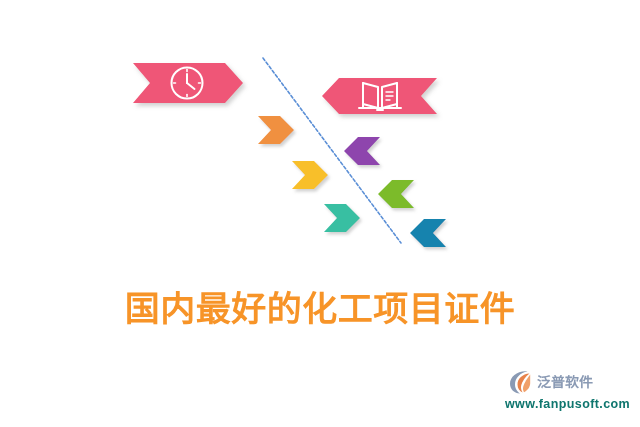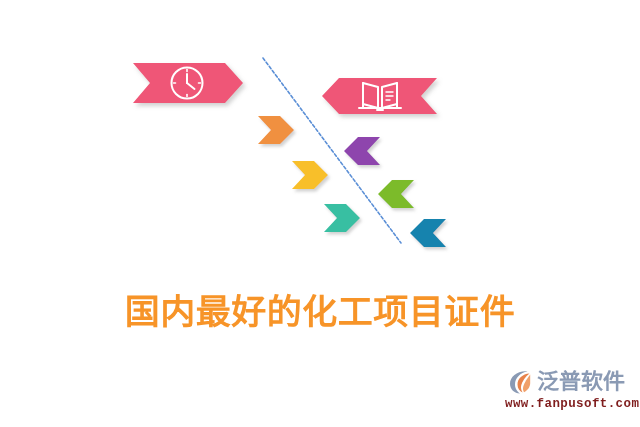--- a/index.html
+++ b/index.html
@@ -40,20 +40,21 @@
     text-align: center;
     line-height: 1.22;
     font-size: 35px;
     font-weight: bold;
     color: #f79428;
     letter-spacing: 0.5px;
     white-space: pre-line;
   }
   #headline .line {
     display: block;
+    font-family: Liberation Mono, monospace;
   }
 
   
   #logo {
     position: absolute;
     left: 505px;
     top: 366px;
     width: 130px;
     height: 52px;
   }
@@ -62,33 +63,33 @@
     align-items: center;
     height: 32px;
   }
   #logo-mark {
     width: 30px;
     height: 30px;
     flex: 0 0 30px;
   }
   #logo-word {
     margin-left: 2px;
-    font-size: 22px;
+    font-size: 14px;
     font-weight: bold;
     color: #8a9ab4;
     letter-spacing: 0px;
     line-height: 30px;
     white-space: nowrap;
   }
   #logo-url {
     margin-top: -1px;
-    font-family: Liberation Mono, monospace;
+    font-family: Liberation Sans, sans-serif;
     font-size: 12.5px;
     font-weight: bold;
-    color: #7f1d1d;
+    color: #0f766e;
     letter-spacing: 0.4px;
     white-space: nowrap;
   }
 </style>
 </head>
 <body>
 
 <div id="canvas">
 
   <svg id="graphic" viewBox="0 0 640 427" aria-hidden="true">

